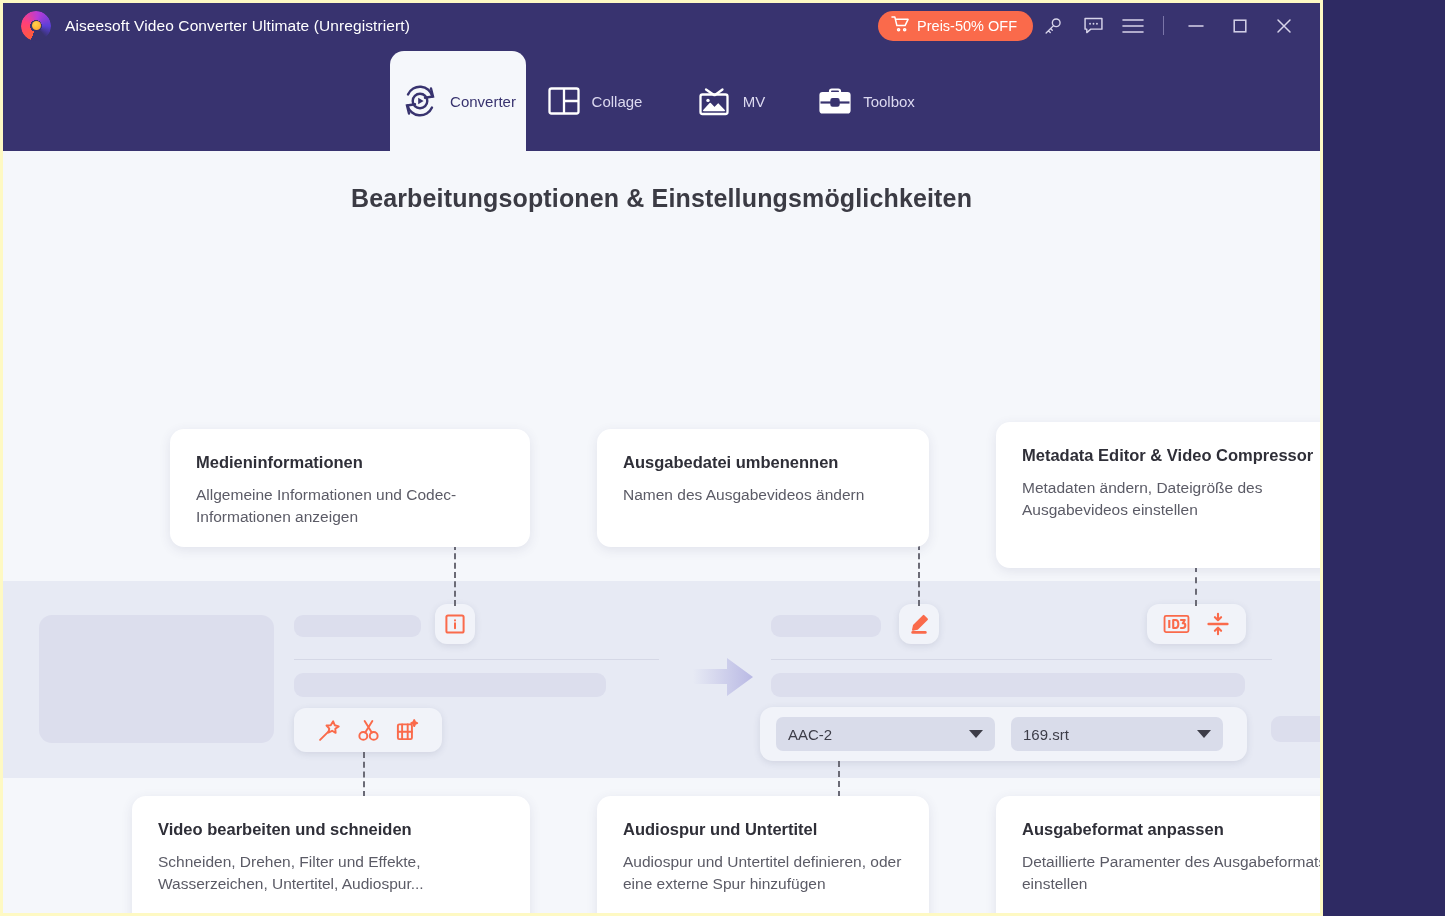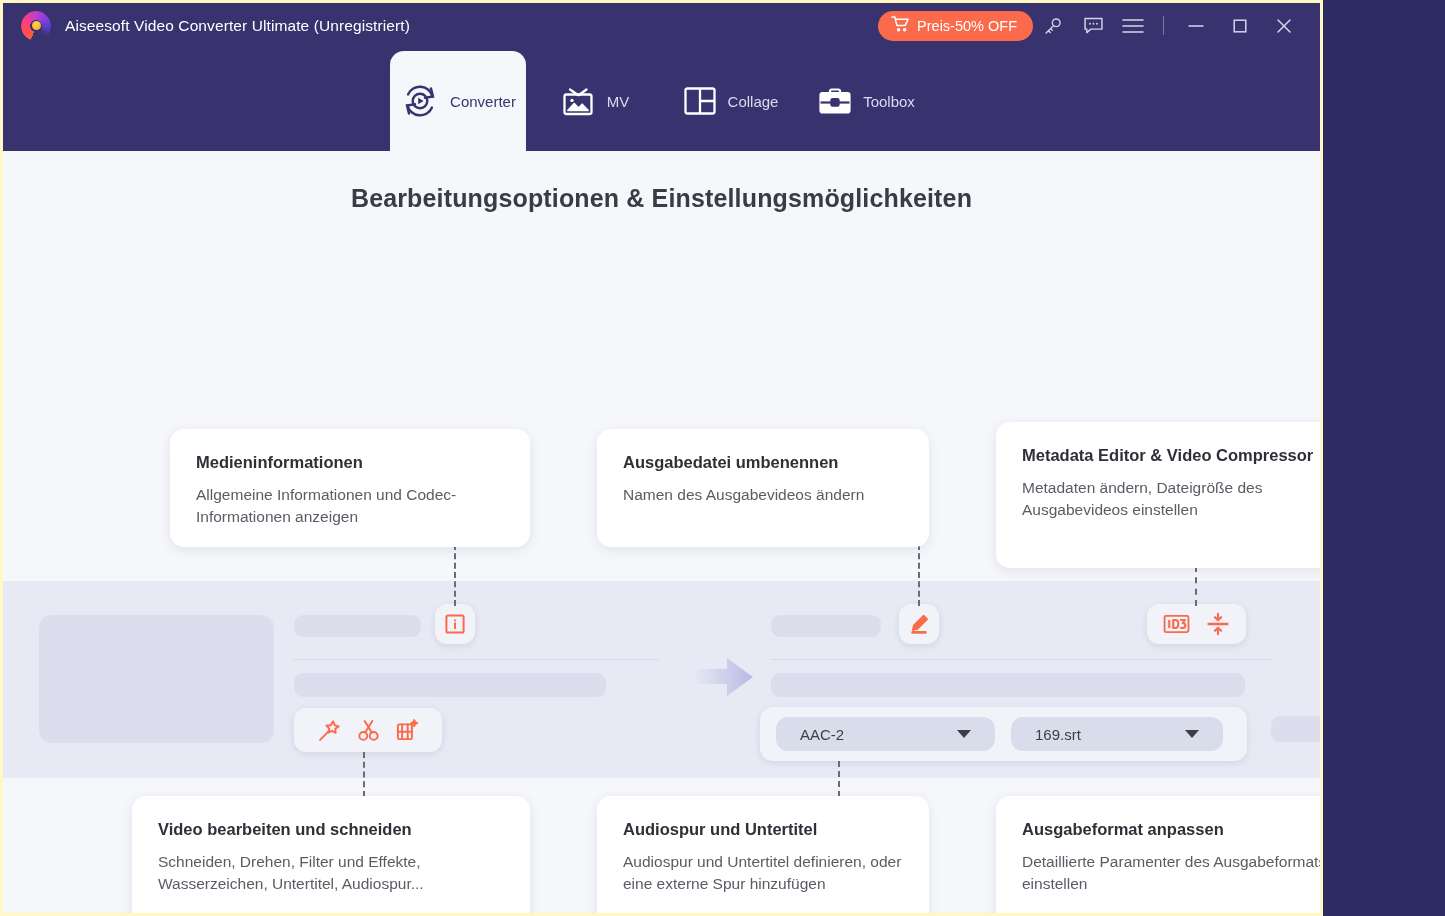--- a/index.html
+++ b/index.html
@@ -132,24 +132,24 @@
   
   .dd-group {
     position: absolute; left: 757px; top: 556px;
     width: 487px; height: 54px;
     background: #f1f3f9; border-radius: 13px;
     box-shadow: 0 2px 7px rgba(60,66,110,.13);
     display: flex; align-items: center; gap: 16px;
     padding: 0 16px;
   }
   .dd {
-    height: 34px; border-radius: 12px;
+    height: 34px; border-radius: 7px;
     background: #d9dcea;
     display: flex; align-items: center;
-    padding: 0 24px; cursor: pointer;
+    padding: 0 12px; cursor: pointer;
     font-size: 15px; color: #3d3d48;
     position: relative;
   }
   .dd .caret {
     margin-left: auto;
     width: 0; height: 0;
     border-left: 7px solid transparent;
     border-right: 7px solid transparent;
     border-top: 8px solid #3d3d48;
   }
@@ -270,38 +270,38 @@
           <path d="M32 8.5l2 8-8 1.2M10 33.5l-2-8 8-1.2"></path>
           <circle cx="21" cy="21" r="7.3"></circle>
           <path d="M19.2 17.8l5.4 3.2-5.4 3.2z" fill="#38336f" stroke="none"></path>
         </svg>
       </span>
       <span>Converter</span>
     </div>
 
     <div class="tab">
       <span class="glyph">
+        <svg width="38" height="38" viewBox="0 0 38 38" fill="none" stroke="#ffffff" stroke-width="2.3">
+          <rect x="4.5" y="6.5" width="29" height="25" rx="2"></rect>
+          <path d="M19 6.5v25M19 19h14.5"></path>
+        </svg>
+      </span>
+      <span>Collage</span>
+    </div>
+
+    <div class="tab">
+      <span class="glyph">
         <svg width="40" height="40" viewBox="0 0 40 40" fill="none" stroke="#ffffff" stroke-width="2.3" stroke-linejoin="round" stroke-linecap="round">
           <path d="M12 8.5L20 14M28.5 8.5L21 14"></path>
           <rect x="6.5" y="13.5" width="27" height="19.5" rx="2"></rect>
           <path d="M9.8 29.5l6.4-7 4.3 4.6 3.7-3.9 6 6.3z" fill="#ffffff" stroke="#ffffff" stroke-width="1.6"></path>
           <circle cx="14" cy="19.4" r="1.7" fill="#ffffff" stroke="none"></circle>
         </svg>
       </span>
       <span>MV</span>
-    </div>
-
-    <div class="tab">
-      <span class="glyph">
-        <svg width="38" height="38" viewBox="0 0 38 38" fill="none" stroke="#ffffff" stroke-width="2.3">
-          <rect x="4.5" y="6.5" width="29" height="25" rx="2"></rect>
-          <path d="M19 6.5v25M19 19h14.5"></path>
-        </svg>
-      </span>
-      <span>Collage</span>
     </div>
 
     <div class="tab">
       <span class="glyph">
         <svg width="38" height="38" viewBox="0 0 38 38" fill="none" stroke="#ffffff" stroke-width="2.2" stroke-linejoin="round">
           <path d="M14 11V9.2c0-1 .8-1.7 1.8-1.7h6.4c1 0 1.8.8 1.8 1.7V11"></path>
           <rect x="4.5" y="11" width="29" height="19.5" rx="2" fill="#ffffff" stroke="#ffffff"></rect>
           <path d="M4.5 20.5h29" stroke="#38336f" stroke-width="2.2"></path>
           <rect x="15.4" y="17.2" width="7.2" height="6.4" rx="1.2" fill="#38336f" stroke="#38336f"></rect>
         </svg>

